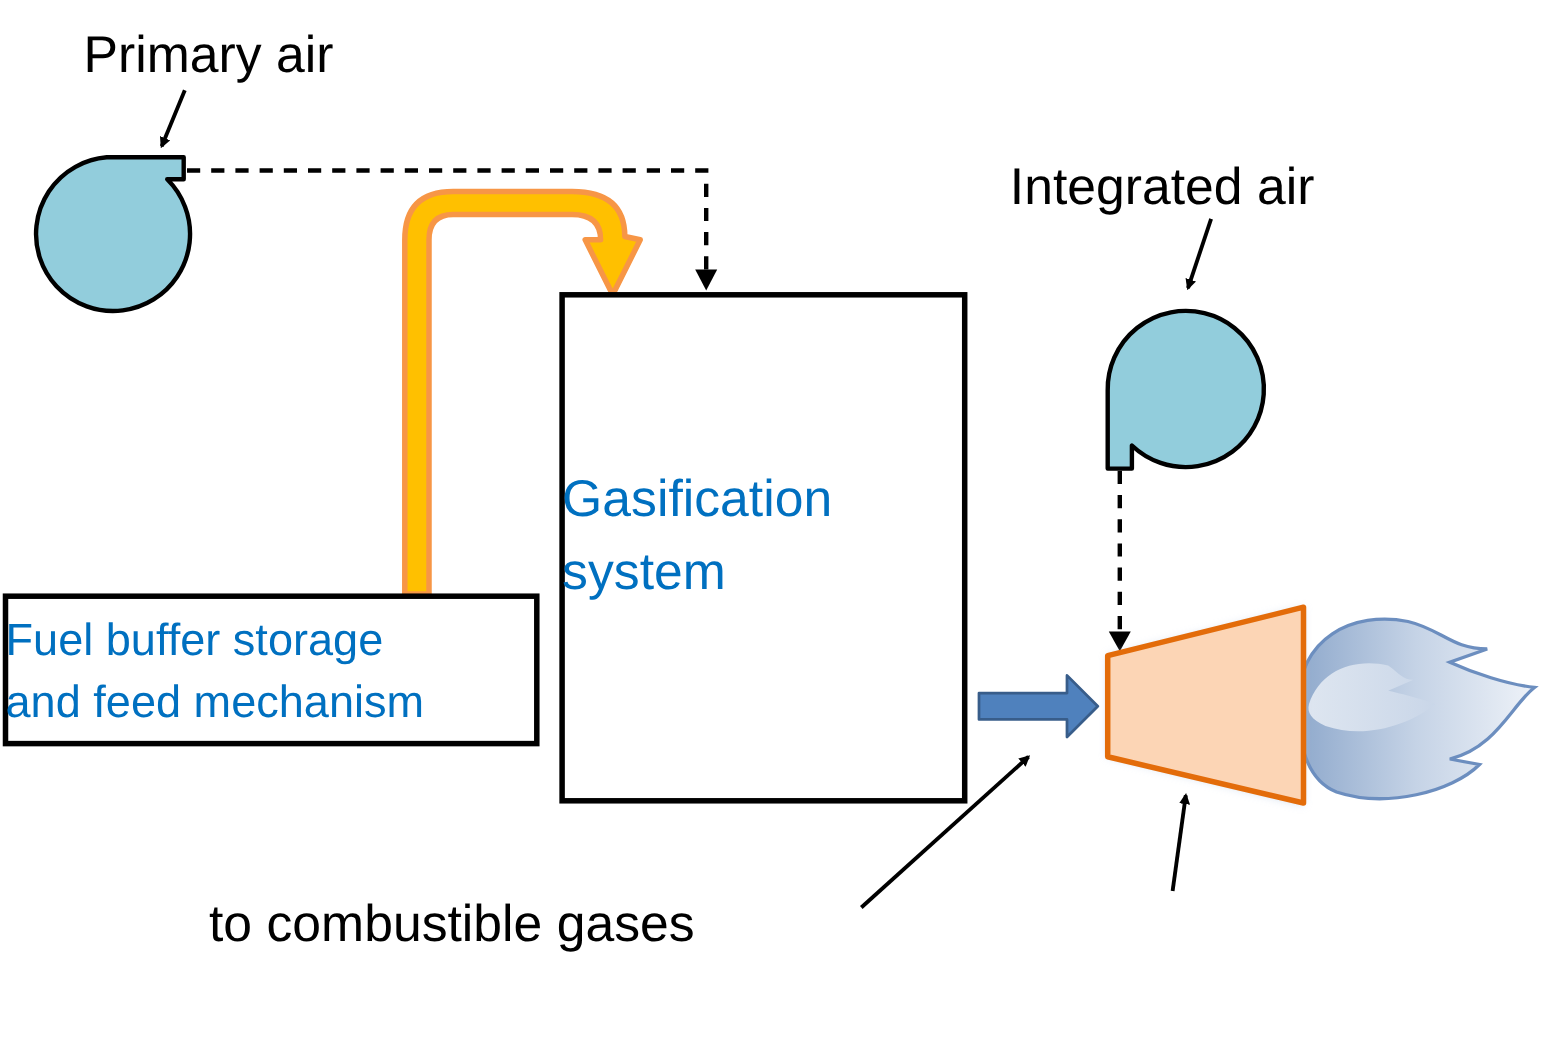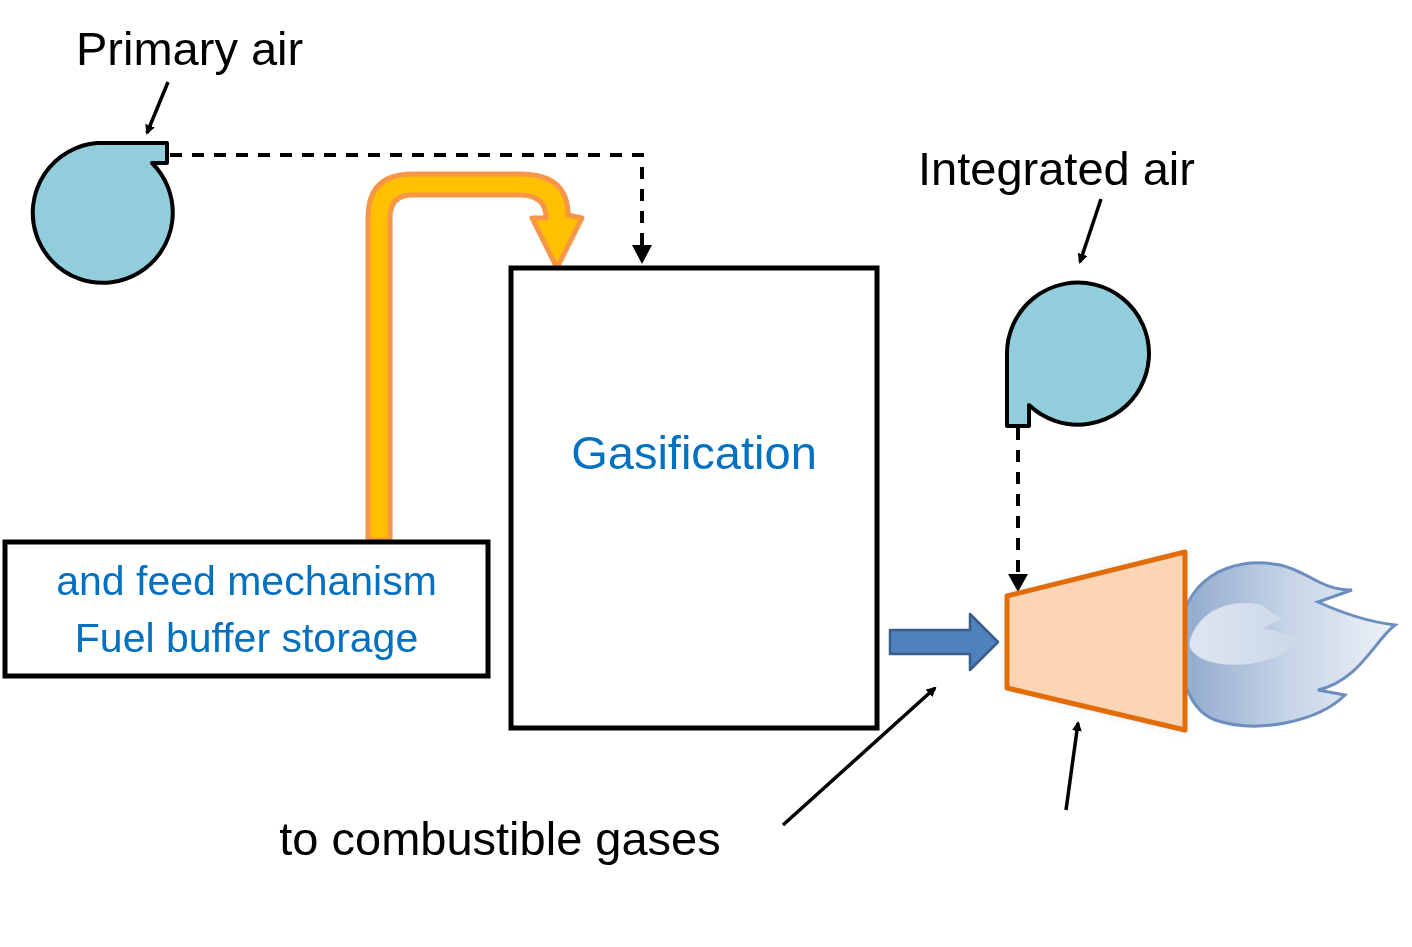--- a/index.html
+++ b/index.html
@@ -1,19 +1,19 @@
 <!DOCTYPE html>
 <html><head>
   <meta charset="utf-8">
   <style>
     html, body { margin: 0; padding: 0; background: #ffffff; }
     body { width: 1412px; height: 947px; position: relative; overflow: hidden; font-family: "Liberation Sans", "DejaVu Sans", sans-serif; }
     svg#diagram { position: absolute; left: 0; top: 0; }
     .label { position: absolute; color: #000; font-size: 47px; line-height: 1.15; white-space: nowrap; }
-    .label.center { text-align: center; }
+    .label.center { }
     .blue-text { color: #0070C0; }
   </style>
 </head>
 <body>
 
 <svg id="diagram" width="1412" height="947" viewBox="0 0 1412 947" xmlns="http://www.w3.org/2000/svg">
   <defs>
     <marker id="arrowhead" markerWidth="10" markerHeight="10" refX="8" refY="5" orient="auto" markerUnits="userSpaceOnUse">
       <path d="M0,0 L10,5 L0,10 Z" fill="#000"></path>
     </marker>
@@ -70,25 +70,26 @@
   <line x1="783" y1="825" x2="935" y2="688" stroke="#000" stroke-width="3.5" marker-end="url(#arrowhead)"></line>
 
   <line x1="1066" y1="810" x2="1078" y2="723" stroke="#000" stroke-width="3.5" marker-end="url(#arrowhead)"></line>
 </svg>
 
 <div class="label" style="left:76px; top:22px;">Primary air</div>
 <div class="label" style="left:918px; top:142px;">Integrated air</div>
 
 <div class="label center blue-text" style="left:511px; top:426px; width:366px;">
   <div>Gasification</div>
+  <div style="margin-top:12px;">system</div>
 </div>
 
 <div class="label center blue-text" style="left:5px; top:553px; width:483px; font-size:41px; line-height:1.4;">
+  <div>Fuel buffer storage</div>
   <div>and feed mechanism</div>
-  <div>Fuel buffer storage</div>
 </div>
 
 <div class="label center" style="left:190px; top:804px; width:620px; line-height:1.5;">
   <div>to combustible gases</div>
 </div>
 
 <div class="label center" style="left:850px; top:804px; width:520px; line-height:1.5;">
 </div>
 
 </body></html>

